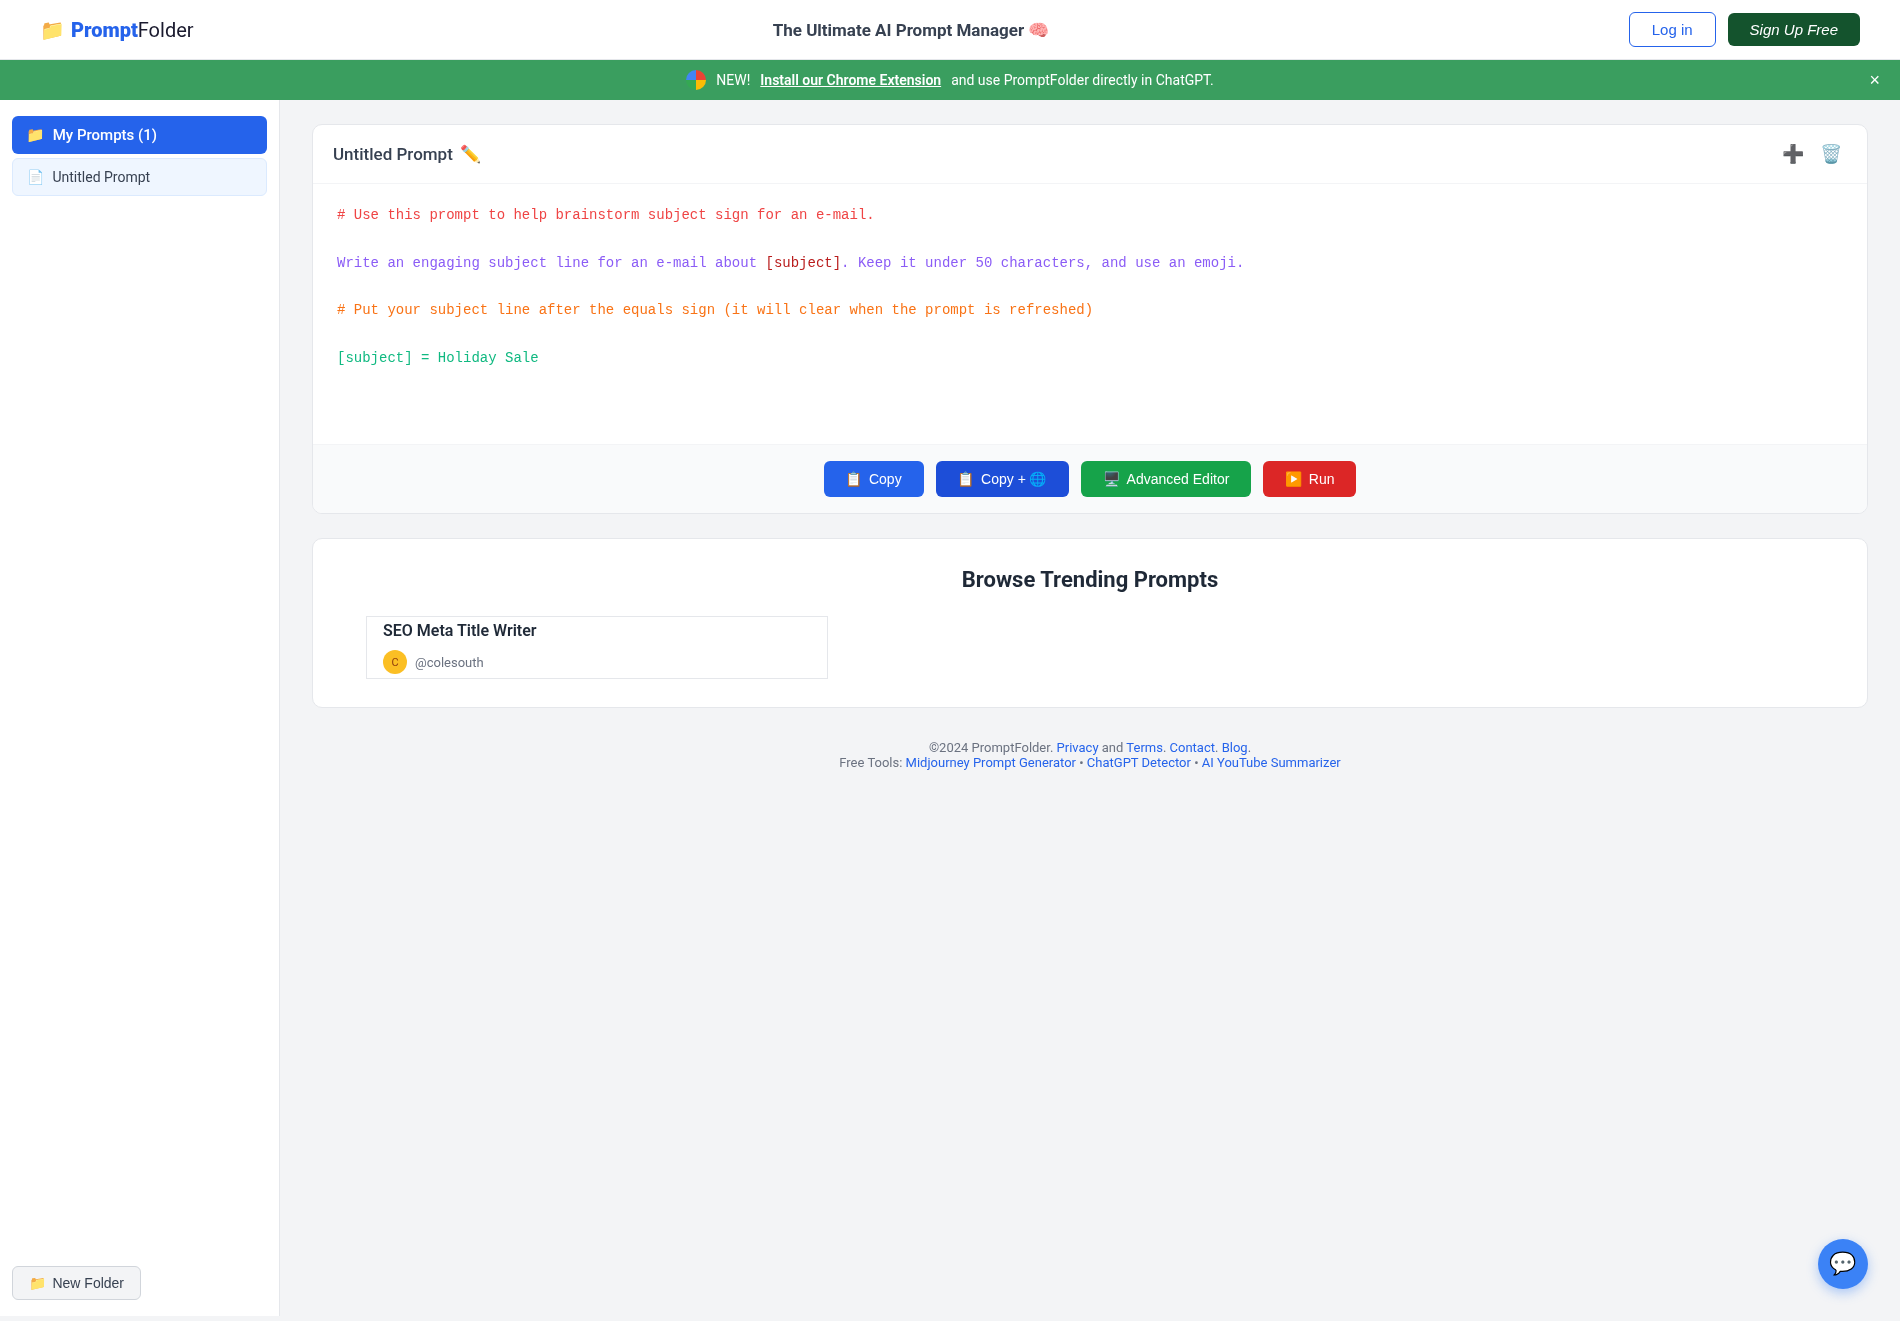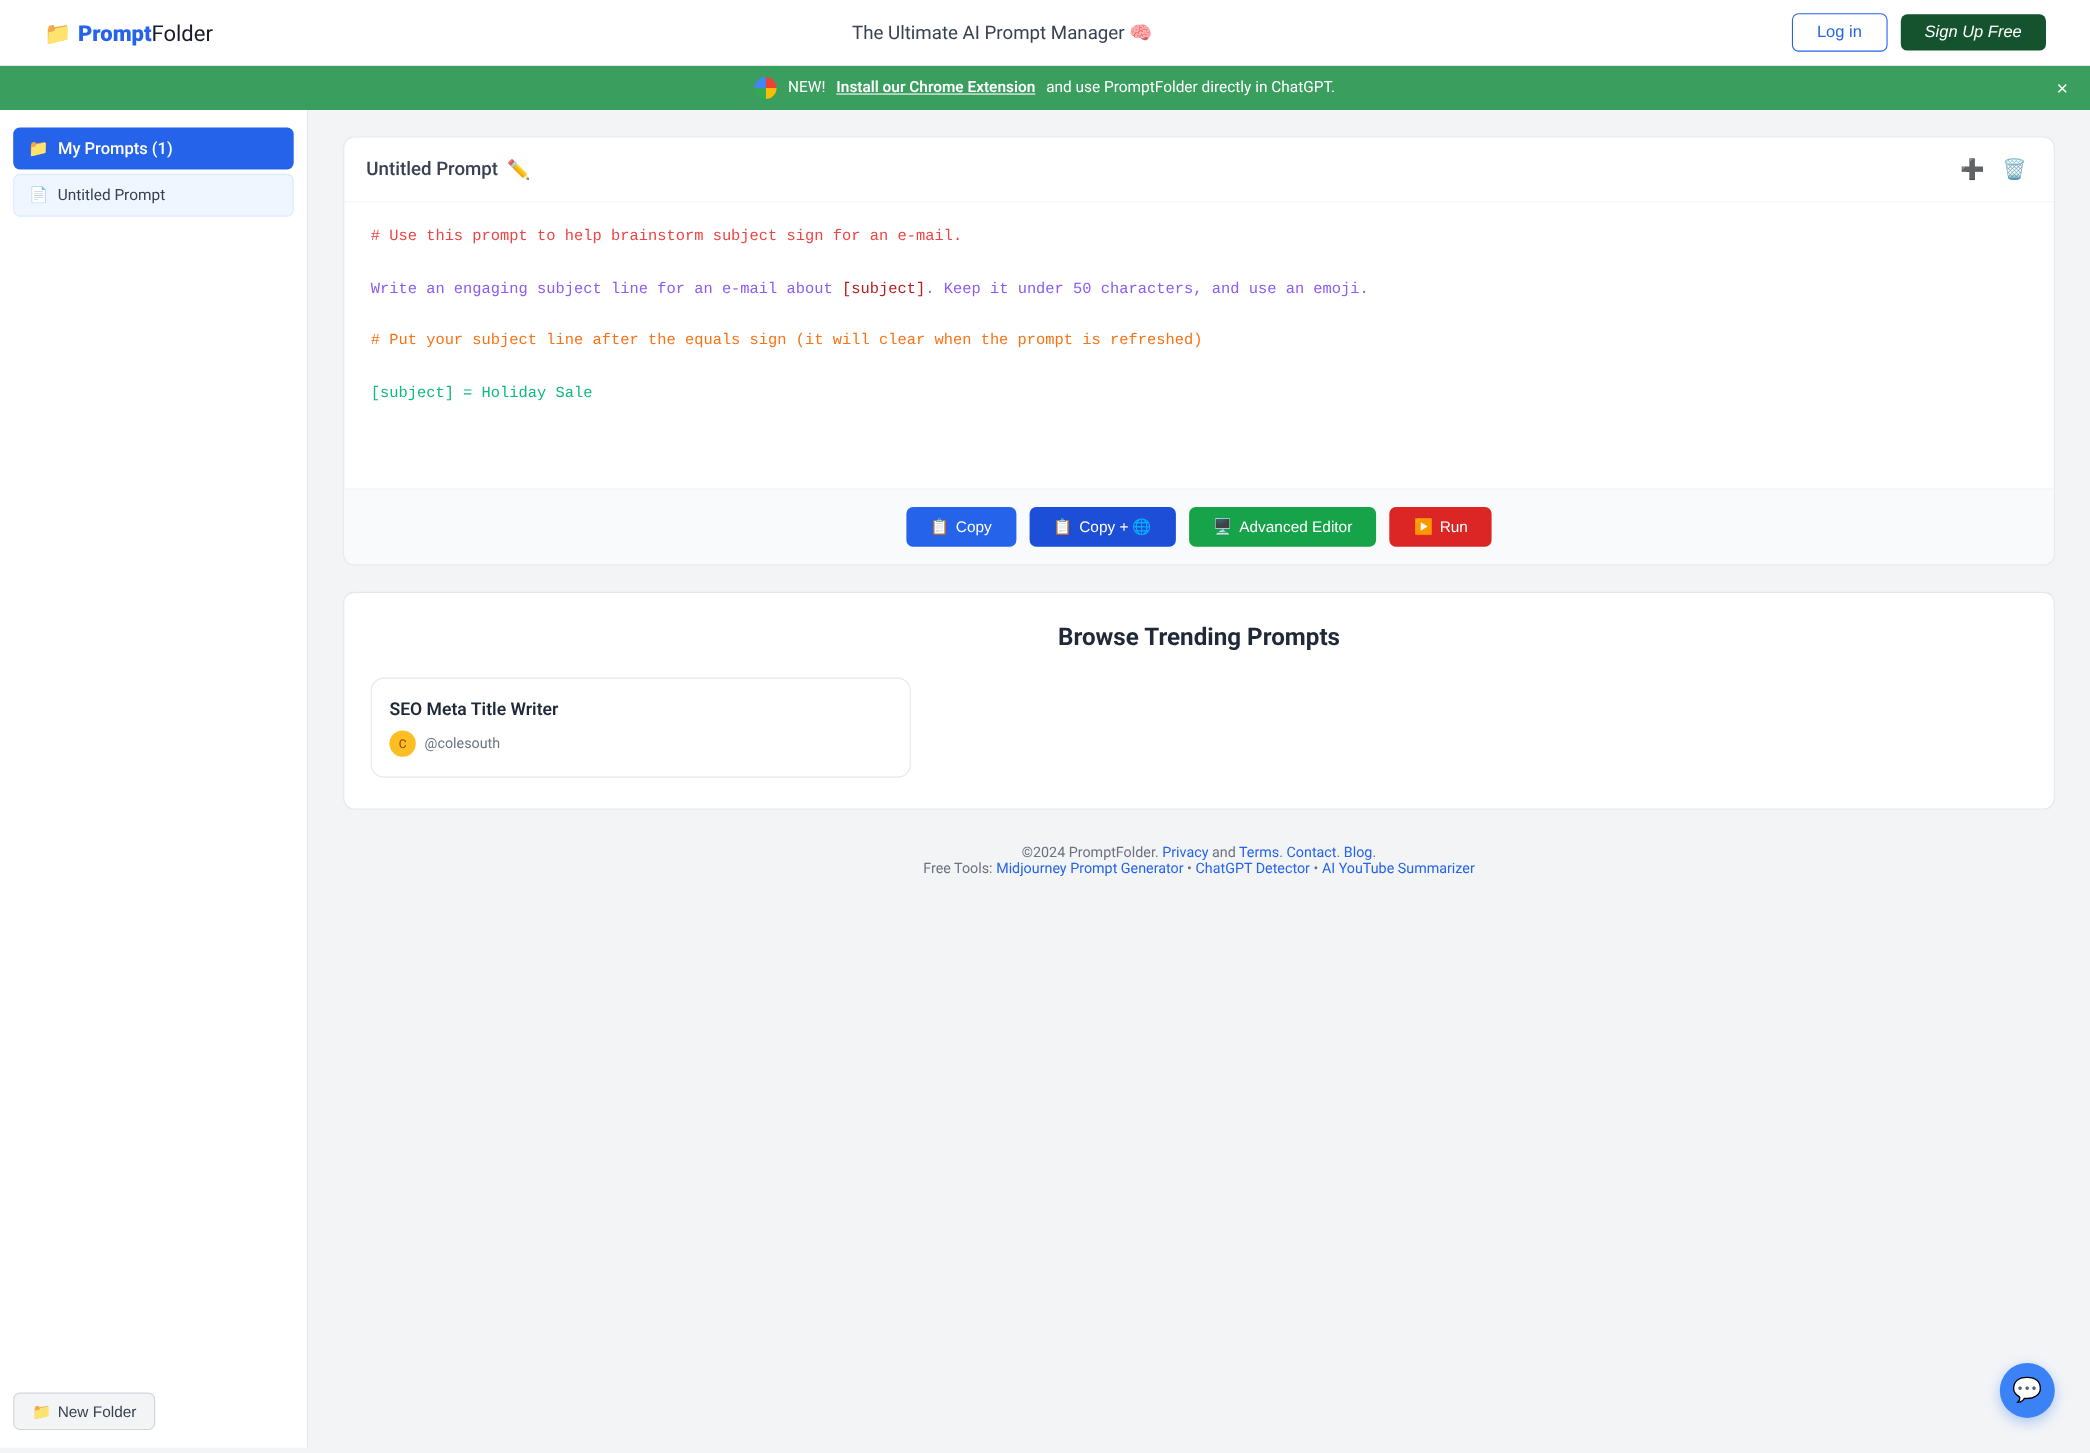--- a/index.html
+++ b/index.html
@@ -25,21 +25,21 @@
       font-size: 20px;
       font-weight: 700;
       color: #1a1a2e;
       text-decoration: none;
     }
     .logo-bold { color: #2563eb; font-weight: 900; }
     .logo-light { color: #1a1a2e; font-weight: 400; }
     .header-title {
       font-size: 17px;
       color: #374151;
-      font-weight: 400;
+      font-weight: 700;
     }
     .header-actions {
       display: flex;
       gap: 12px;
       align-items: center;
     }
     .btn-login {
       border: 1px solid #2563eb;
       color: #2563eb;
       background: #fff;
@@ -287,25 +287,26 @@
       text-align: center;
       margin-bottom: 24px;
     }
     .trending-grid {
       display: grid;
       grid-template-columns: repeat(3, 1fr);
       gap: 16px;
     }
     .trending-card {
       border: 1px solid #e5e7eb;
-      border-radius: 12px;
-      padding: 18px 16px;
+      border-radius: 0;
+      padding: 4px 16px;
       cursor: pointer;
       background: #fff;
       transition: box-shadow 0.2s;
+      margin-left: 29px;
     }
     .trending-card-title {
       font-size: 16px;
       font-weight: 600;
       color: #1f2937;
       margin-bottom: 10px;
     }
     .trending-card-author {
       display: flex;
       align-items: center;

